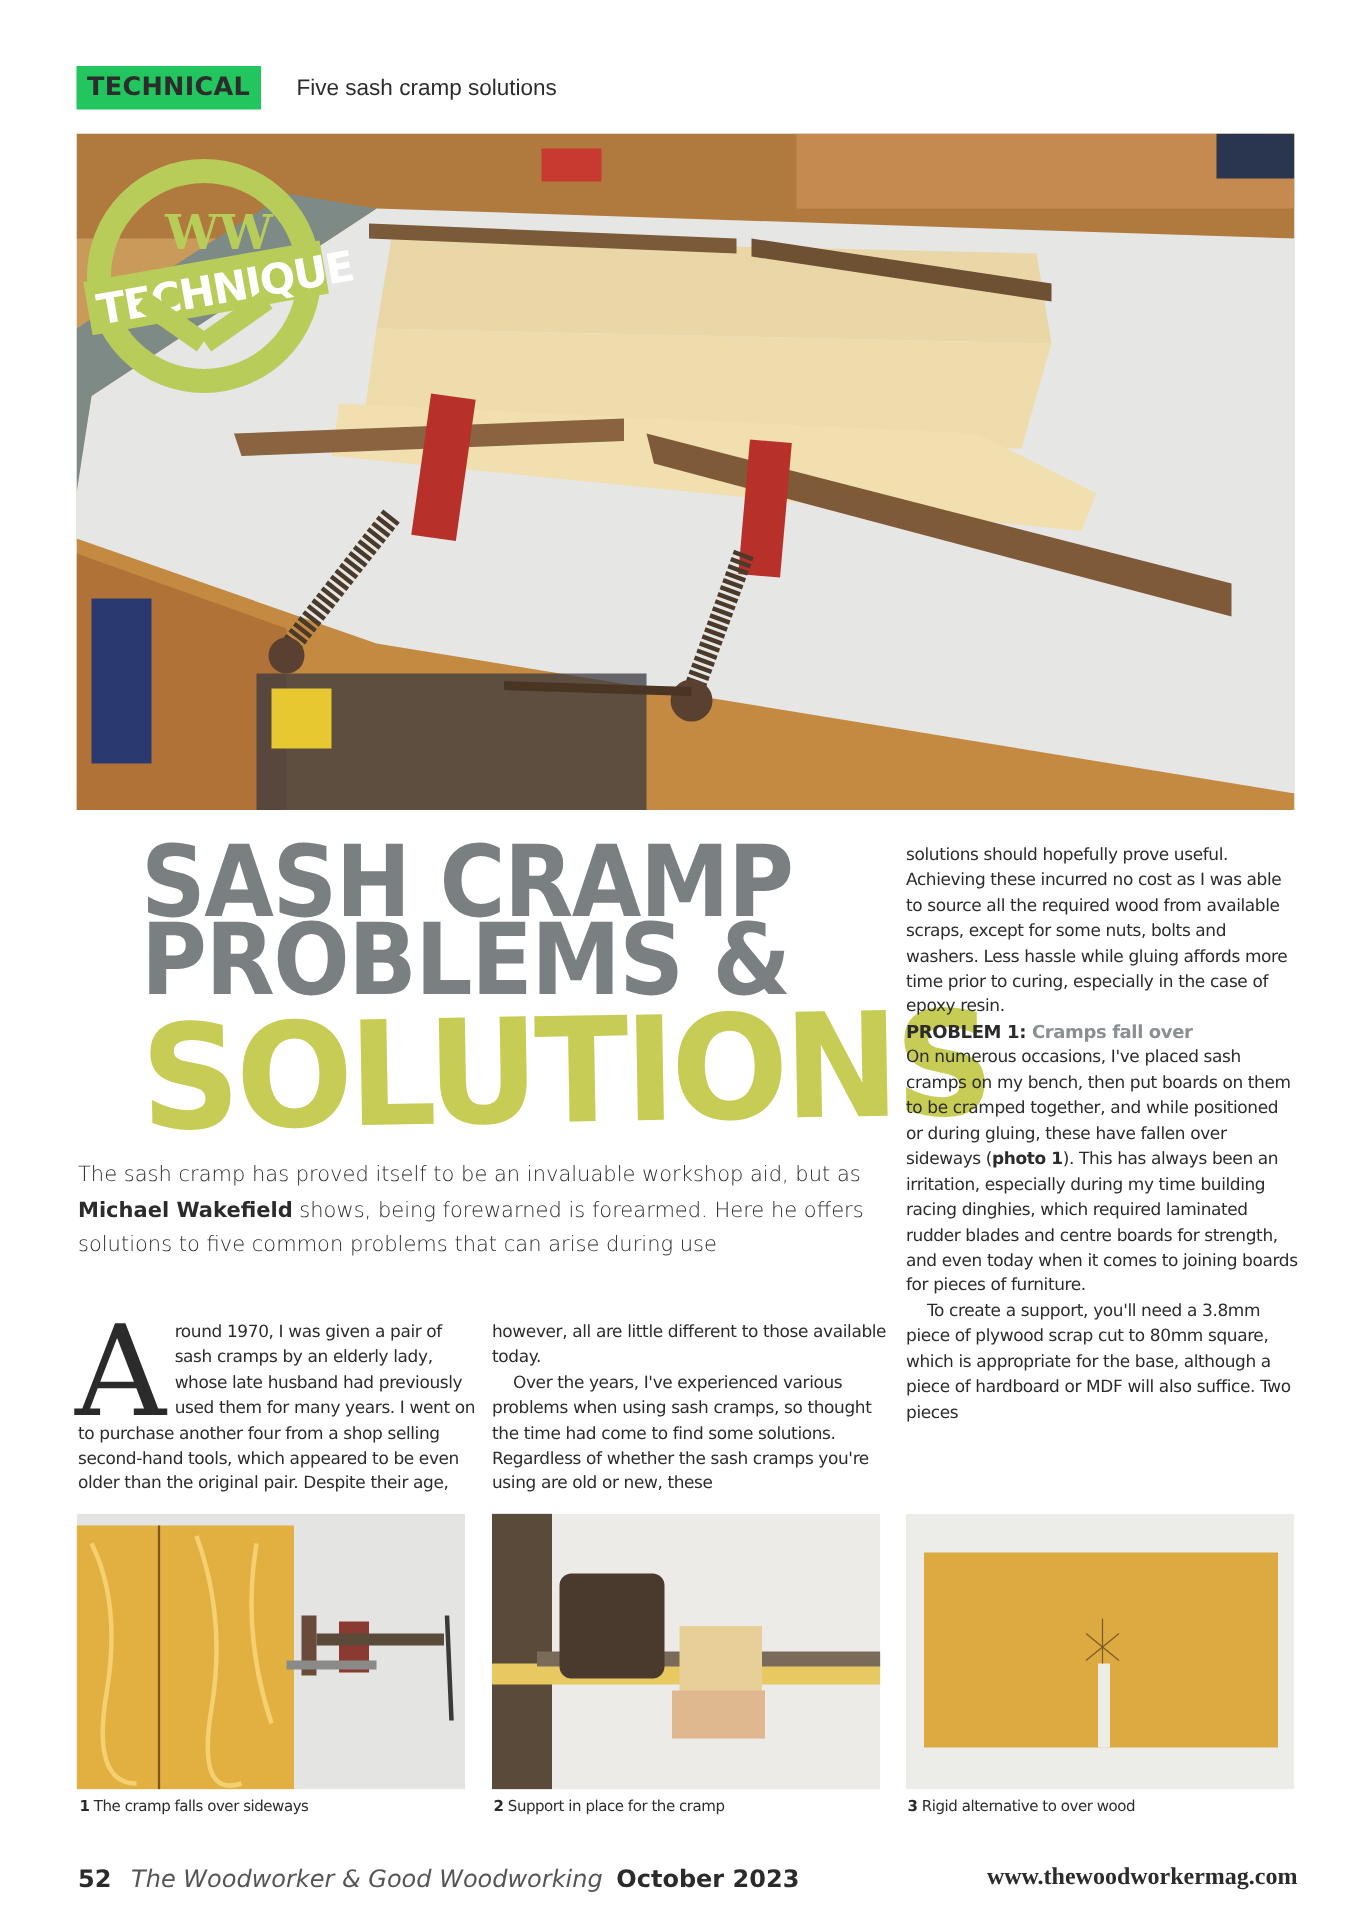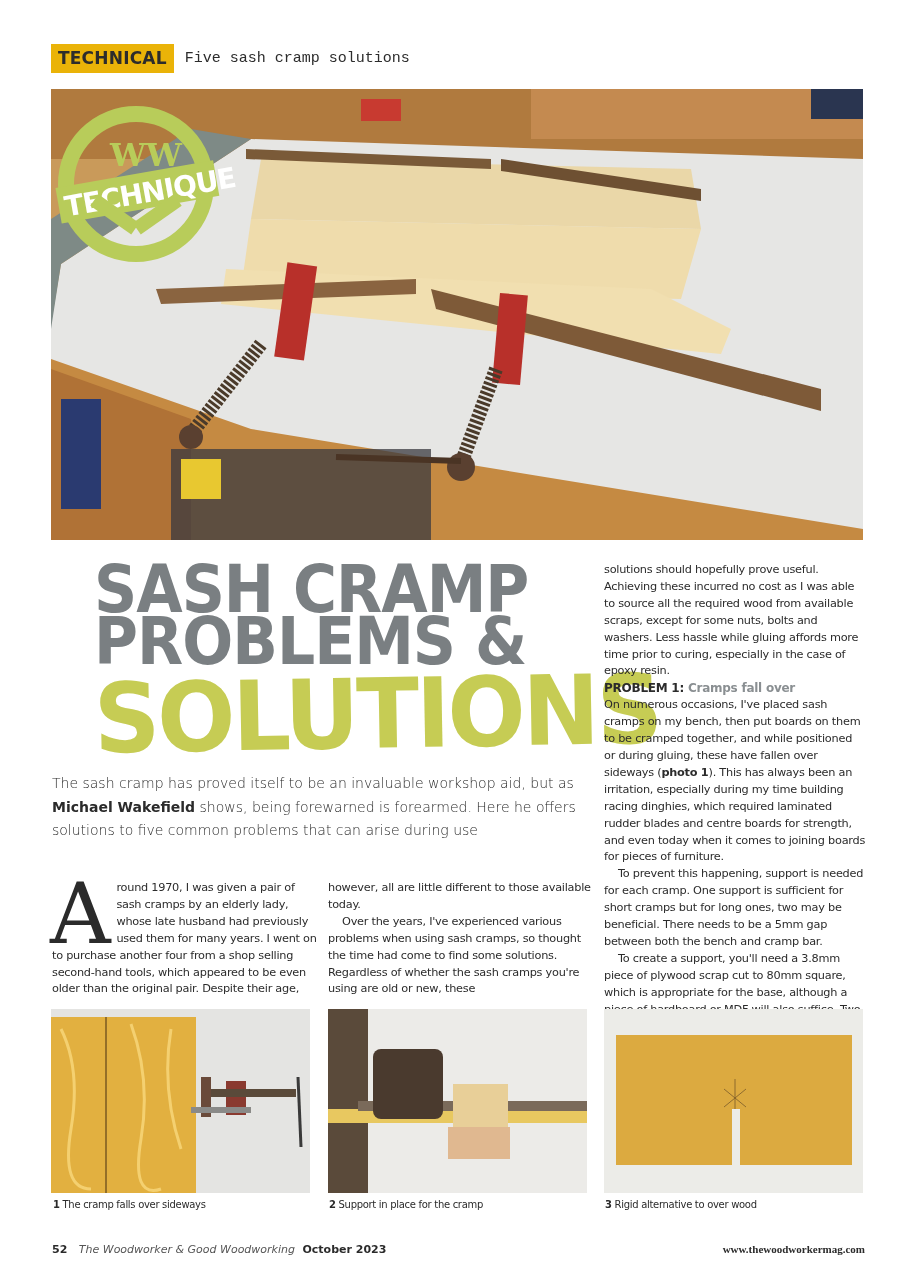--- a/index.html
+++ b/index.html
@@ -1,21 +1,21 @@
 <!DOCTYPE html>
 <html><head>
 <meta charset="utf-8">
 <style>
   * { margin: 0; padding: 0; box-sizing: border-box; }
   html, body { width: 906px; height: 1280px; background: #ffffff; overflow: hidden; }
   body { position: relative; font-family: "Liberation Sans", "DejaVu Sans", sans-serif; color: #2a2a2a; }
 
   .header { position: absolute; left: 51px; top: 44px; height: 29px; display: flex; align-items: center; }
-  .section-tag { background: #eab308; color: #2c2c2c; font-weight: 700; font-size: 17px; padding: 0 7px; height: 29px; line-height: 29px; letter-spacing: 0.2px; font-family: "DejaVu Sans", sans-serif; }
-  .section-title { margin-left: 11px; font-size: 15px; font-family: Liberation Mono, monospace; color: #2c2c2c; }
+  .section-tag { background: #22c55e; color: #2c2c2c; font-weight: 700; font-size: 17px; padding: 0 7px; height: 29px; line-height: 29px; letter-spacing: 0.2px; font-family: "DejaVu Sans", sans-serif; }
+  .section-title { margin-left: 24px; font-size: 15px; font-family: Liberation Sans, sans-serif; color: #2c2c2c; }
 
   .hero { position: absolute; left: 51px; top: 89px; width: 812px; height: 451px; overflow: hidden; background: #e5e5e5; }
   .hero svg { display: block; width: 100%; height: 100%; }
 
   .headline { position: absolute; left: 50px; top: 560px; width: 540px; margin-left: 44px; }
   .headline .line-grey { font-family: "DejaVu Sans", sans-serif; font-weight: 900; font-size: 60px; line-height: 52px; color: #7a7f82; letter-spacing: -1px; transform: scaleY(1.1); transform-origin: top left; }
   .headline .line-green { font-family: "DejaVu Sans", sans-serif; font-weight: 900; font-size: 92px; line-height: 96px; color: #c6cc54; letter-spacing: -3px; margin-top: 8px; transform: rotate(-1deg) scaleY(1.05); transform-origin: left center; }
 
   .standfirst { position: absolute; left: 52px; top: 772px; width: 540px; font-family: "DejaVu Sans", sans-serif; font-size: 14px; line-height: 23.5px; color: #2b2b2b; font-weight: 300; }
   .standfirst b { font-weight: 700; }
@@ -29,21 +29,21 @@
   .problem-head { font-weight: 700; color: #2b2b2b; margin-top: 0; font-size: 12px; }
   .problem-head .sub { color: #8a8f92; }
 
   .photo { position: absolute; top: 1009px; width: 259px; height: 184px; overflow: hidden; }
   .photo svg { width: 100%; height: 100%; display: block; }
   .p1 { left: 51px; } .p2 { left: 328px; } .p3 { left: 604px; }
   .caption { position: absolute; top: 1199px; font-family: "DejaVu Sans", sans-serif; font-size: 10px; color: #2b2b2b; letter-spacing: -0.3px; }
   .caption b { font-weight: 700; }
   .c1 { left: 53px; } .c2 { left: 329px; } .c3 { left: 605px; }
 
-  .footer { position: absolute; top: 1243px; left: 52px; width: 813px; height: 16px; font-family: "DejaVu Sans", sans-serif; font-size: 11px; color: #2b2b2b; }
+  .footer { position: absolute; top: 1243px; left: 52px; width: 813px; height: 16px; font-family: "DejaVu Sans", sans-serif; font-size: 16px; color: #2b2b2b; }
   .footer .left { position: absolute; left: 0; top: 0; }
   .footer .pg { font-weight: 700; margin-right: 8px; }
   .footer .mag { font-style: italic; color: #555; margin-right: 4px; }
   .footer .date { font-weight: 700; }
   .footer .right { position: absolute; right: 0; top: 0; font-weight: 700; font-family: Liberation Serif, serif; }
 </style>
 </head>
 <body>
 
 <div class="header">
@@ -117,21 +117,20 @@
   <p class="indent">Over the years, I've experienced various problems when using sash cramps, so thought the time had come to find some solutions. Regardless of whether the sash cramps you're using are old or new, these</p>
 </div>
 
 <div class="col3 body-text">
   <p>solutions should hopefully prove useful. Achieving these incurred no cost as I was able to source all the required wood from available scraps, except for some nuts, bolts and washers. Less hassle while gluing affords more time prior to curing, especially in the case of epoxy resin.</p>
   <p class="problem-head">
     <span>PROBLEM 1:</span>
     <span class="sub">Cramps fall over</span>
   </p>
   <p><span>On numerous occasions, I've placed sash cramps on my bench, then put boards on them to be cramped together, and while positioned or during gluing, these have fallen over sideways (</span><b>photo 1</b><span>). This has always been an irritation, especially during my time building racing dinghies, which required laminated rudder blades and centre boards for strength, and even today when it comes to joining boards for pieces of furniture.</span></p>
-  <p class="indent">To prevent this happening, support is needed for each cramp. One support is sufficient for short cramps but for long ones, two may be beneficial. There needs to be a 5mm gap between both the bench and cramp bar.</p>
   <p class="indent">To create a support, you'll need a 3.8mm piece of plywood scrap cut to 80mm square, which is appropriate for the base, although a piece of hardboard or MDF will also suffice. Two pieces</p>
 </div>
 
 <div class="photo p1">
   <svg viewBox="0 0 259 184" preserveAspectRatio="none">
     <rect width="259" height="184" fill="#e4e4e2"></rect>
     <rect x="0" y="8" width="145" height="176" fill="#e2b040"></rect>
     <line x1="55" y1="8" x2="55" y2="184" stroke="#7a5a20" stroke-width="1.5"></line>
     <path d="M10 20 Q30 60 20 120 T40 180 M80 15 Q100 70 90 130 T110 180 M120 20 Q110 80 130 140" stroke="#f4d070" stroke-width="3" fill="none"></path>
     <rect x="150" y="68" width="10" height="40" fill="#6a4a3a"></rect>

